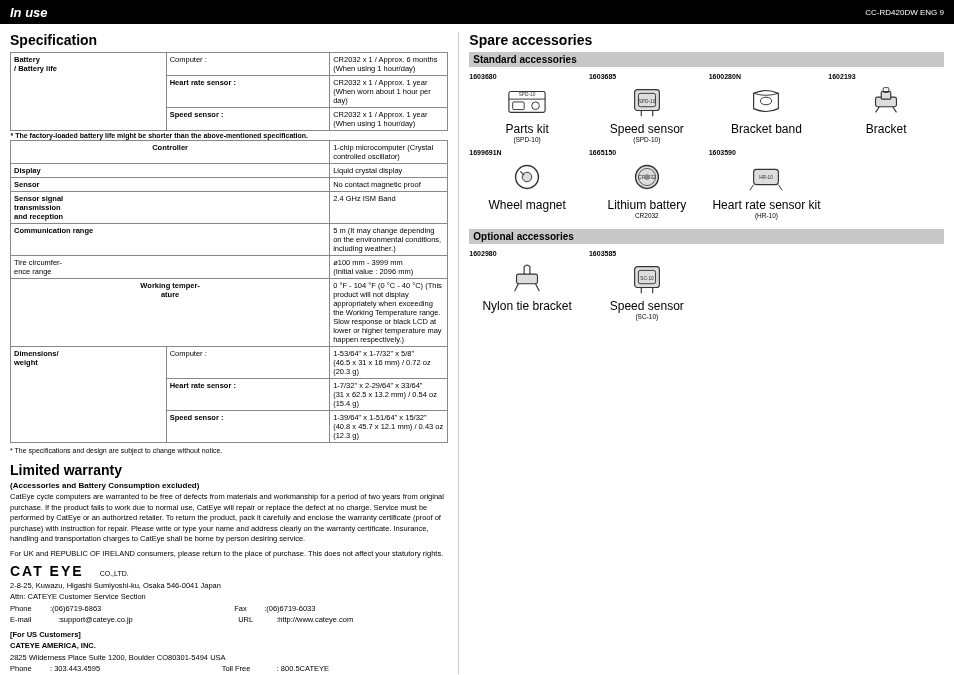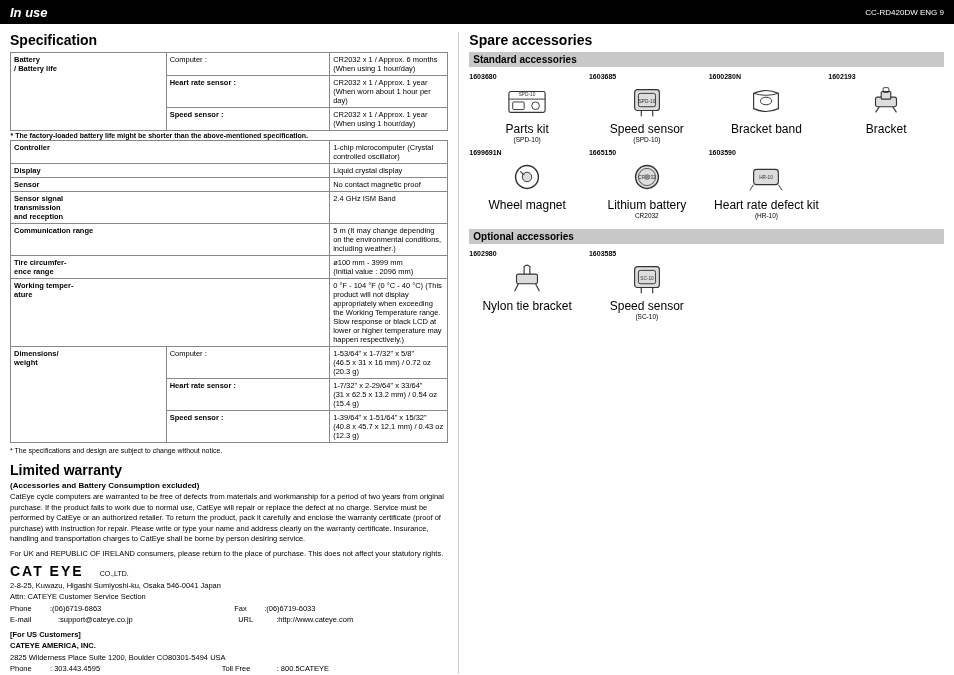--- a/index.html
+++ b/index.html
@@ -172,21 +172,21 @@
         <tr>
           <td>Speed sensor :</td>
           <td>CR2032 x 1 / Approx. 1 year<br>(When using 1 hour/day)</td>
         </tr>
 
         <tr>
           <td colspan="3" class="note">* The factory-loaded battery life might be shorter than the above-mentioned specification.</td>
         </tr>
 
         <tr>
-          <td colspan="2" style="font-weight:bold;">Controller</td>
+          <td colspan="2" style="font-weight:bold;text-align:center;">Controller</td>
           <td>1-chip microcomputer (Crystal controlled oscillator)</td>
         </tr>
 
         <tr>
           <td colspan="2" style="font-weight:bold;">Display</td>
           <td>Liquid crystal display</td>
         </tr>
 
         <tr>
           <td colspan="2" style="font-weight:bold;">Sensor</td>
@@ -197,26 +197,26 @@
           <td colspan="2" style="font-weight:bold;">Sensor signal<br>transmission<br>and reception</td>
           <td>2.4 GHz ISM Band</td>
         </tr>
 
         <tr>
           <td colspan="2" style="font-weight:bold;">Communication range</td>
           <td>5 m (It may change depending on the environmental conditions, including weather.)</td>
         </tr>
 
         <tr>
-          <td colspan="2" style="font-weight:bold;">Tire circumfer-<br>ence range</td>
+          <td colspan="2" style="font-weight:normal;">Tire circumfer-<br>ence range</td>
           <td>ø100 mm - 3999 mm<br>(Initial value : 2096 mm)</td>
         </tr>
 
         <tr>
-          <td colspan="2" style="font-weight:bold;">Working temper-<br>ature</td>
+          <td colspan="2" style="font-weight:bold;text-align:center;">Working temper-<br>ature</td>
           <td>0 °F - 104 °F (0 °C - 40 °C) (This product will not display appropriately when exceeding the Working Temperature range. Slow response or black LCD at lower or higher temperature may happen respectively.)</td>
         </tr>
 
         <tr>
           <td rowspan="3" style="font-weight:bold;">Dimensions/<br>weight</td>
           <td>Computer :</td>
           <td>1-53/64" x 1-7/32" x 5/8"<br>(46.5 x 31 x 16 mm) / 0.72 oz (20.3 g)</td>
         </tr>
         <tr>
           <td>Heart rate sensor :</td>
@@ -369,21 +369,21 @@
       <div class="accessory-item">
         <span class="accessory-code">1603590</span>
         <div class="accessory-img">
           <svg width="42" height="36" viewBox="0 0 42 36">
             <rect x="8" y="10" width="26" height="16" rx="3" fill="#ddd" stroke="#333" stroke-width="1.2"></rect>
             <text x="21" y="20" font-size="5" text-anchor="middle" fill="#333">HR-10</text>
             <line x1="8" y1="26" x2="4" y2="32" stroke="#333" stroke-width="1"></line>
             <line x1="34" y1="26" x2="38" y2="32" stroke="#333" stroke-width="1"></line>
           </svg>
         </div>
-        <span class="accessory-label">Heart rate defect kit</span>
+        <span class="accessory-label">Heart rate sensor kit</span>
         <span style="font-size:6.5px;">(HR-10)</span>
       </div>
 
 
     </div>
 
     <h3>Optional accessories</h3>
 
     <div style="display:grid; grid-template-columns: repeat(4,1fr); gap:12px 4px;">
 

